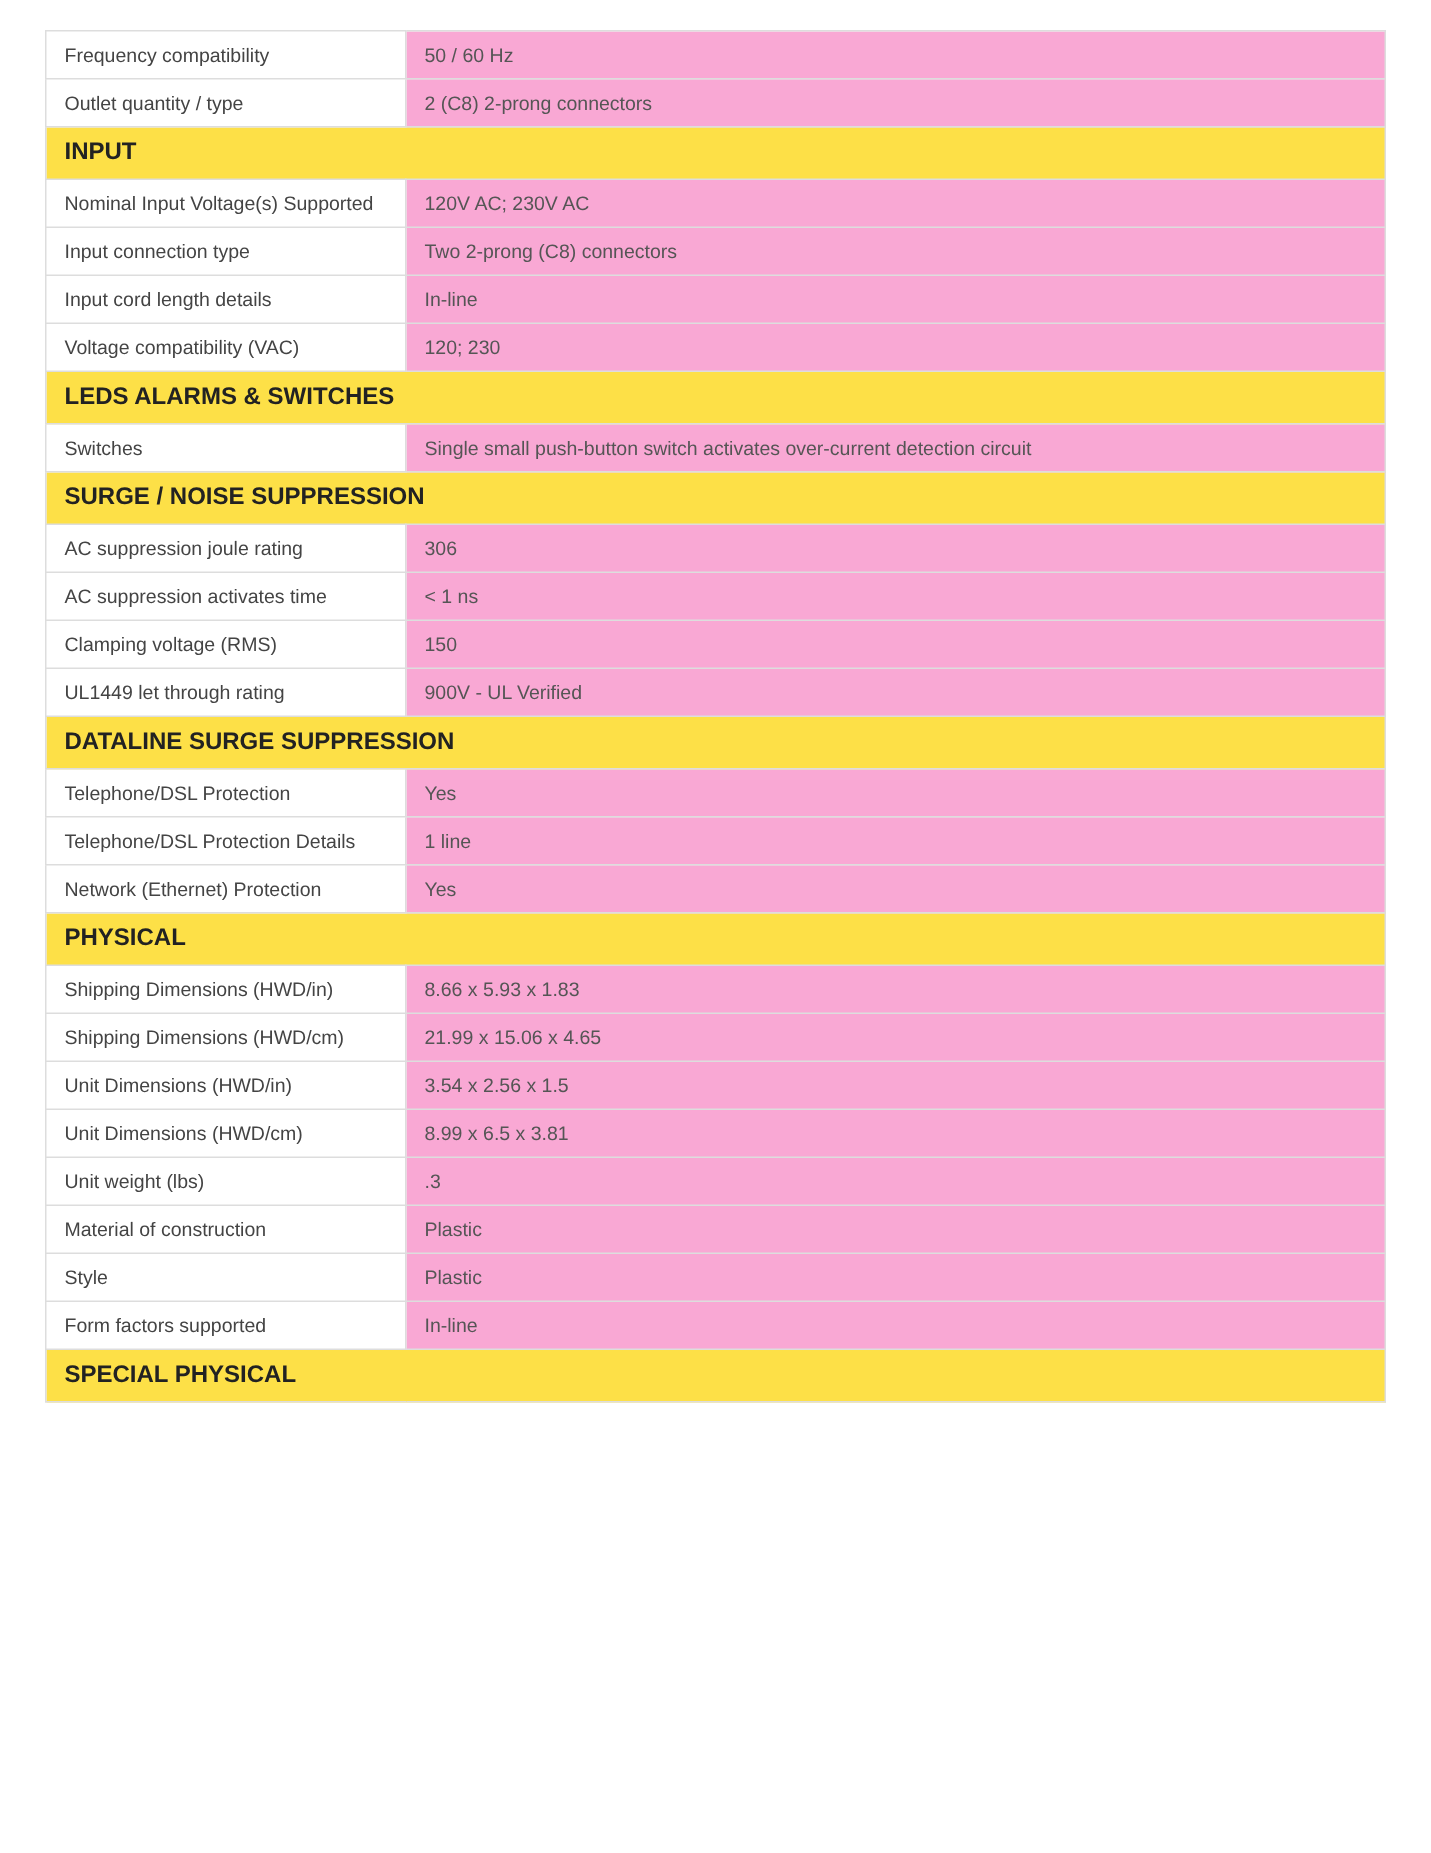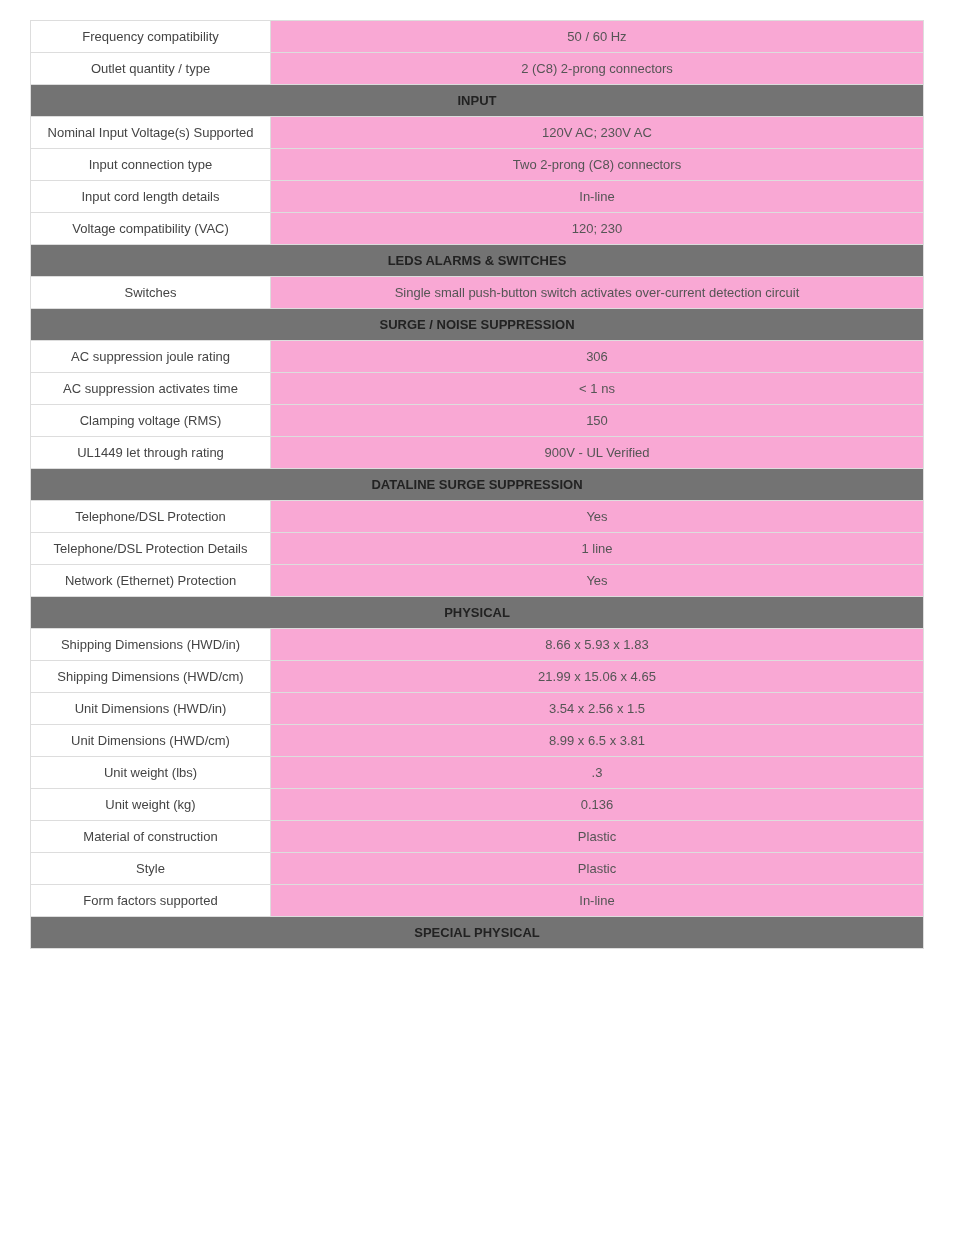--- a/index.html
+++ b/index.html
@@ -12,36 +12,35 @@
     }
     .spec-table {
       width: 100%;
       border-collapse: collapse;
       border: 1px solid #ddd;
     }
     .spec-table td, .spec-table th {
       border: 1px solid #ddd;
       padding: 8px 12px;
       vertical-align: top;
-      text-align: center;
     }
     .spec-table .label-col {
       width: 240px;
       font-weight: normal;
       color: #444;
       background: #fff;
     }
     .spec-table .value-col {
       color: #555;
       background: #f9a8d4;
     }
     .section-header td {
-      background: #737373;
+      background: #fde047;
       font-weight: bold;
-      font-size: 13px;
+      font-size: 16px;
       color: #222;
       padding: 8px 12px;
     }
   </style>
 </head>
 <body>
 
 <table class="spec-table">
   <tbody id="spec-tbody">
       <tr>
@@ -129,24 +128,20 @@
       </tr>
       <tr>
         <td class="label-col">Unit Dimensions (HWD/cm)</td>
         <td class="value-col">8.99 x 6.5 x 3.81</td>
       </tr>
       <tr>
         <td class="label-col">Unit weight (lbs)</td>
         <td class="value-col">.3</td>
       </tr>
       <tr>
-        <td class="label-col">Unit weight (kg)</td>
-        <td class="value-col">0.136</td>
-      </tr>
-      <tr>
         <td class="label-col">Material of construction</td>
         <td class="value-col">Plastic</td>
       </tr>
       <tr>
         <td class="label-col">Style</td>
         <td class="value-col">Plastic</td>
       </tr>
       <tr>
         <td class="label-col">Form factors supported</td>
         <td class="value-col">In-line</td>

